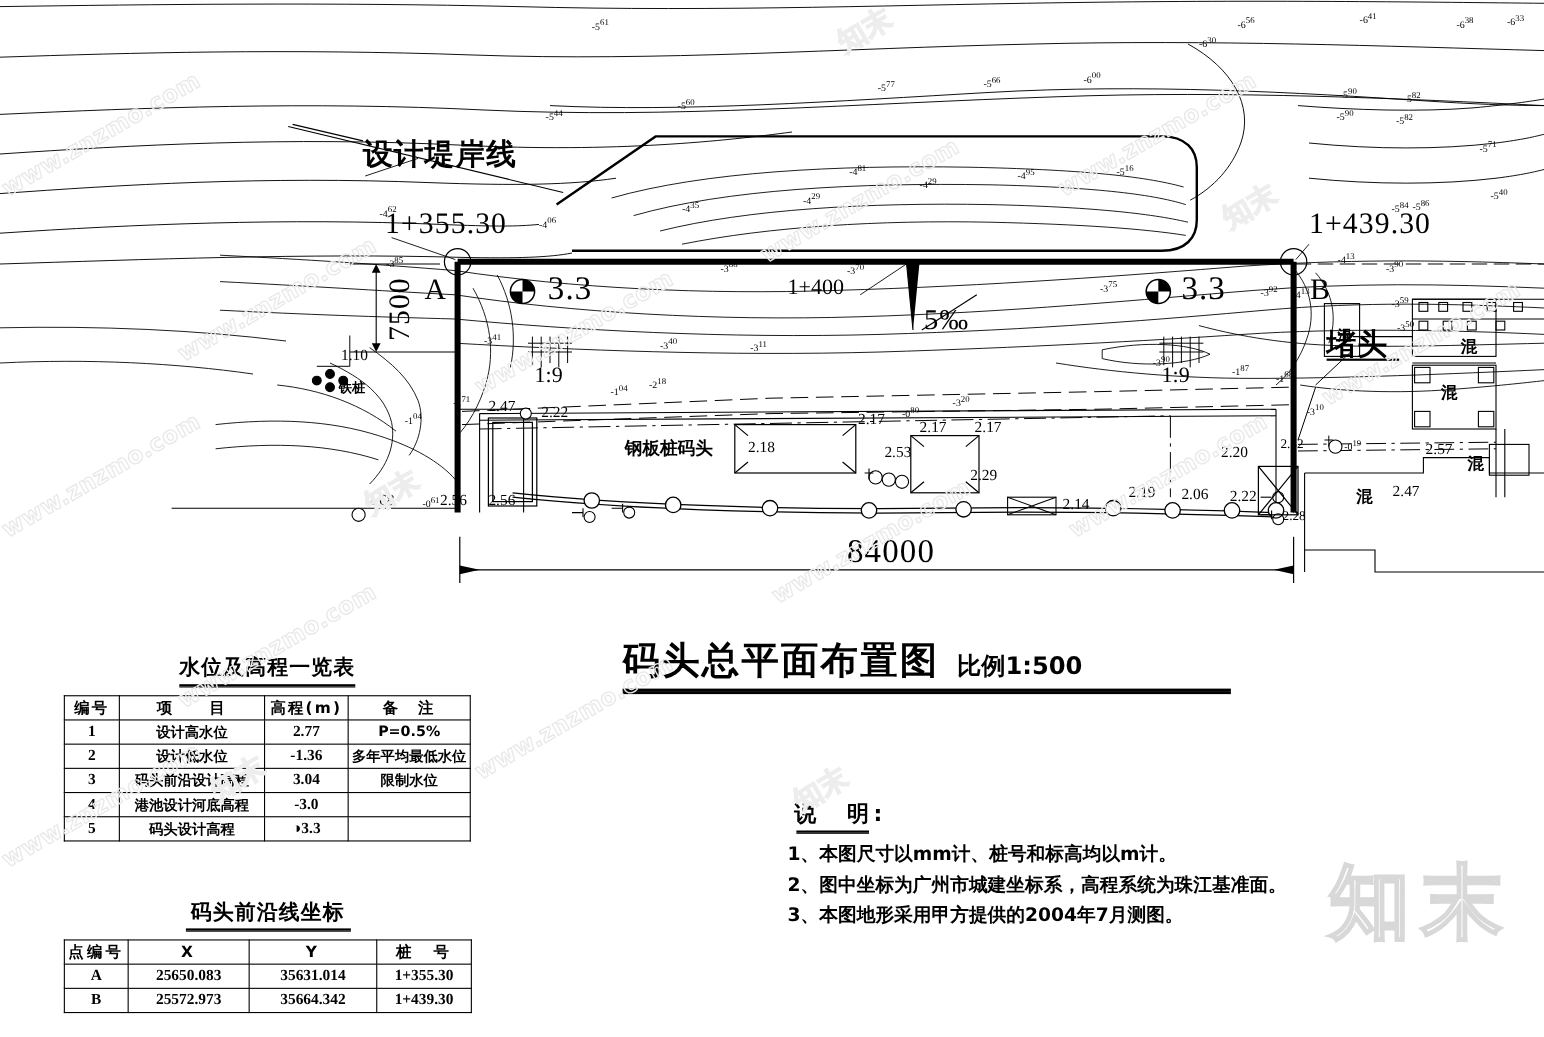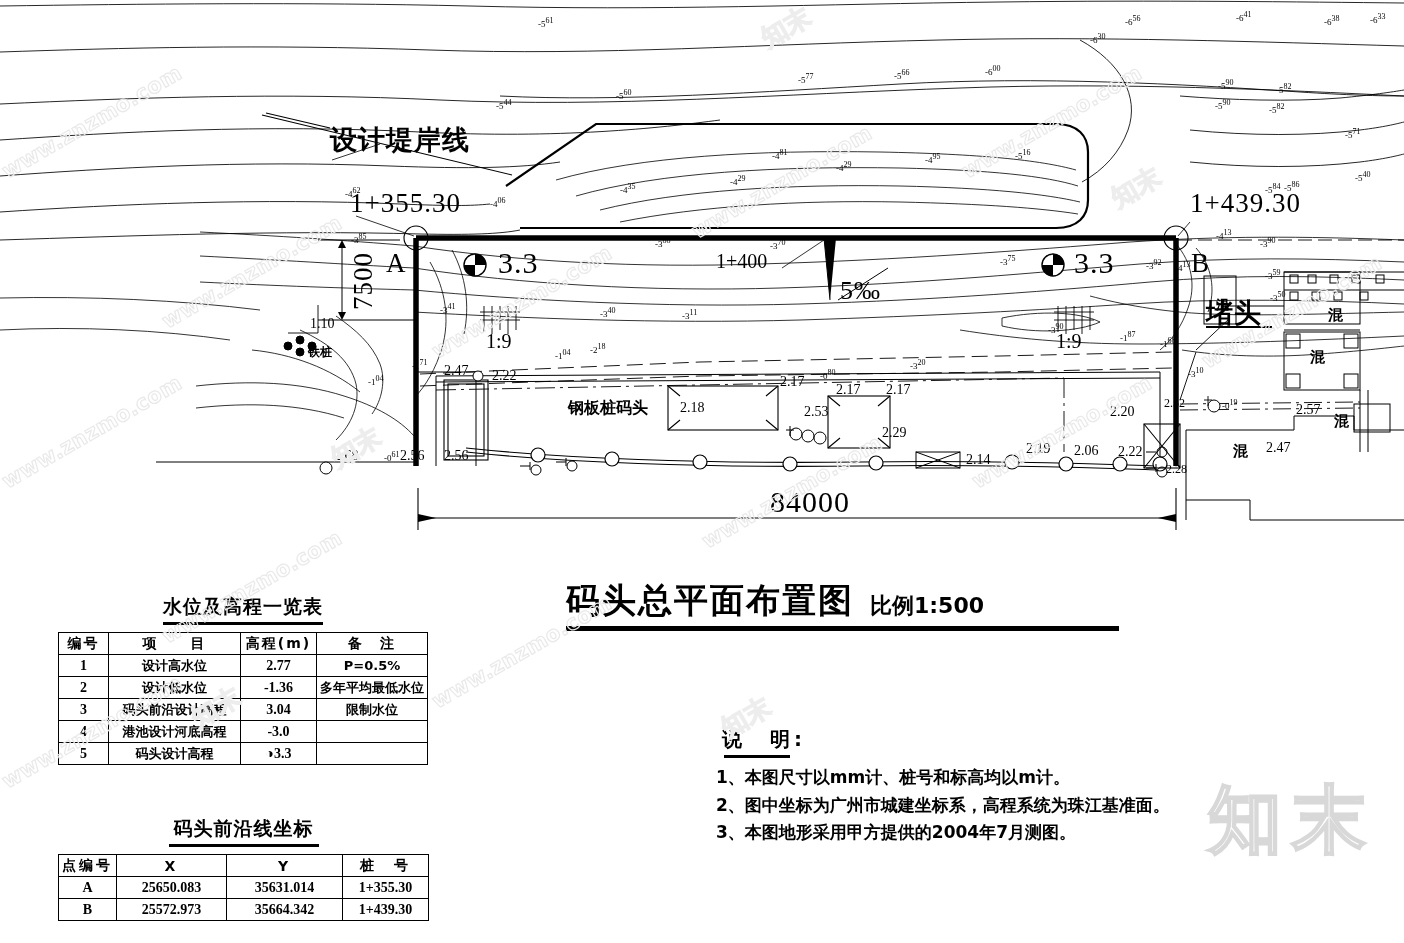--- a/index.html
+++ b/index.html
@@ -580,21 +580,21 @@
       <div class="spot" style="left: 440px; top: 302px;">-3<sup>41</sup></div>
       <div class="spot" style="left: 682px; top: 308px;">-3<sup>11</sup></div>
       <div class="spot" style="left: 368px; top: 374px;">-1<sup>04</sup></div>
       <div class="spot" style="left: 412px; top: 358px;">-1<sup>71</sup></div>
       <div class="spot" style="left: 555px; top: 348px;">-1<sup>04</sup></div>
       <div class="spot" style="left: 590px; top: 342px;">-2<sup>18</sup></div>
       <div class="spot" style="left: 1120px; top: 330px; text-align: center;">-1<sup>87</sup></div>
       <div class="spot" style="left: 1160px; top: 336px;">-1<sup>68</sup></div>
       <div class="spot" style="left: 1188px; top: 366px;">-3<sup>10</sup></div>
       <div class="spot" style="left: 820px; top: 368px;">-0<sup>80</sup></div>
-      <div class="spot" style="left: 866px; top: 358px; margin-left: 44px;">-3<sup>20</sup></div>
+      <div class="spot" style="left: 866px; top: 358px;">-3<sup>20</sup></div>
       <div class="spot" style="left: 384px; top: 450px;">-0<sup>61</sup></div>
       <div class="spot" style="left: 1222px; top: 398px;">-0<sup>19</sup></div>
     </div>
 
   <div id="title-block">
     <div>
       <span id="main-title">码头总平面布置图</span><span id="title-scale">比例1:500</span>
     </div>
     <div id="title-rule"></div>
   </div>

